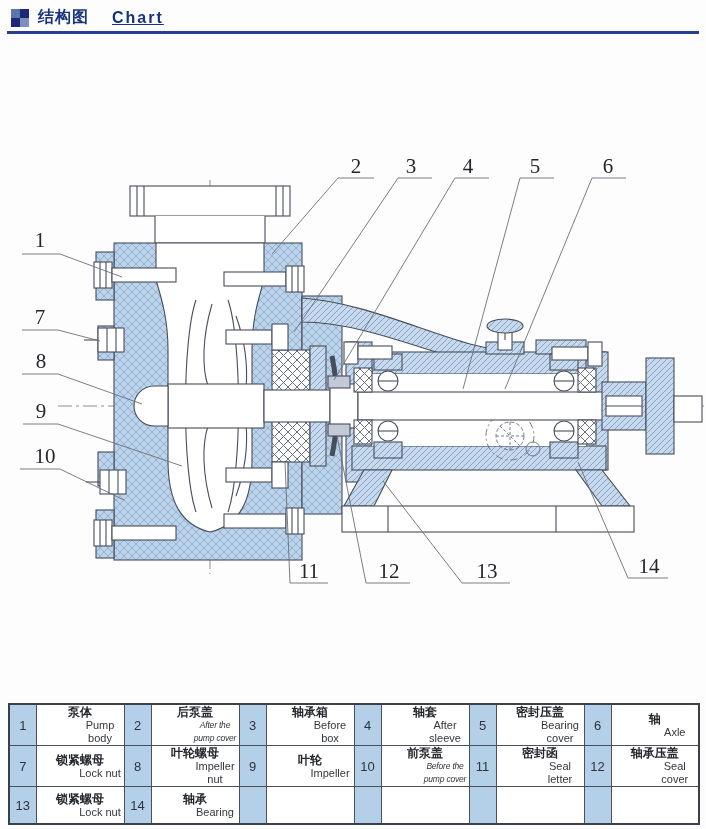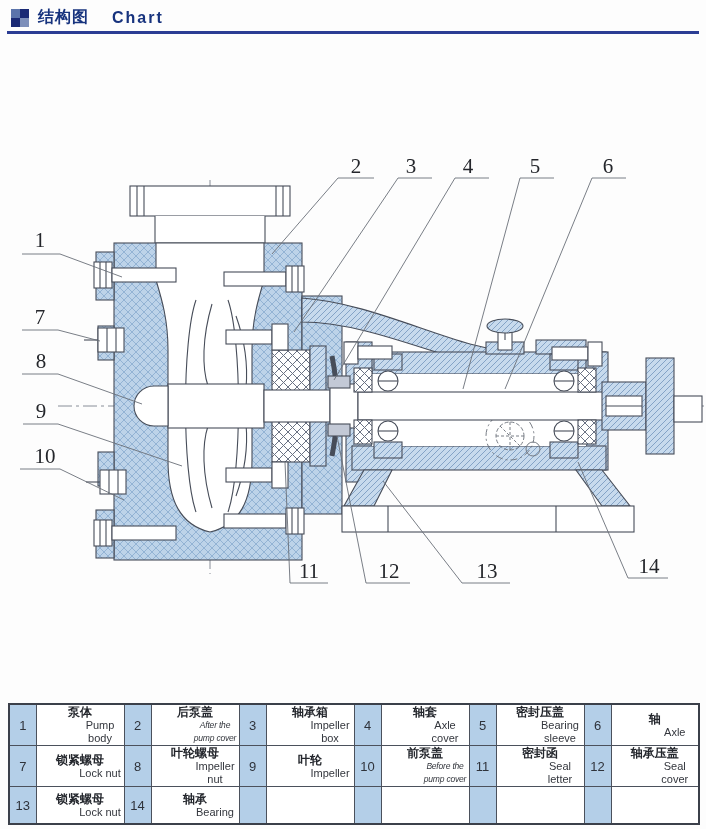--- a/index.html
+++ b/index.html
@@ -6,21 +6,21 @@
   body{width:706px;height:829px;background:#fdfdfd;position:relative;overflow:hidden;
        font-family:"Liberation Sans",sans-serif;}
   
   .hdr{position:absolute;left:0;top:0;width:660px;height:40px;padding-left:44px;}
   .hdr-row{position:absolute;left:11px;top:7px;display:flex;align-items:center;gap:9px;}
   .logo{width:18px;height:18px;display:grid;grid-template-columns:9px 9px;grid-template-rows:9px 9px;}
   .logo i{display:block;}
   .logo .a{background:#5b74ab;} .logo .b{background:#1a2a75;}
   .logo .c{background:#1a2a75;} .logo .d{background:#7d8fba;}
   .t-zh{font-size:16px;font-weight:bold;color:#17337e;letter-spacing:1px;}
-  .t-en{font-size:16px;font-weight:bold;color:#17337e;letter-spacing:2px;margin-left:14px;}
+  .t-en{font-size:16px;font-weight:bold;color:#17337e;letter-spacing:2px;margin-left:14px;text-decoration:underline;}
   .rule{position:absolute;left:7px;top:31px;width:692px;height:3px;background:#2b3d94;}
   
   svg.diag{position:absolute;left:0;top:140px;}
   .ln{stroke:#474d59;stroke-width:1.1;fill:none;}
   .part{stroke:#474d59;stroke-width:1.1;}
   .white{fill:#ffffff;stroke:#474d59;stroke-width:1.1;}
   .leader{stroke:#6a6f78;stroke-width:0.9;fill:none;}
   .cl{stroke:#7b818c;stroke-width:0.9;}
   .num{font-family:"Liberation Serif","DejaVu Serif",serif;font-size:21px;fill:#24262b;text-anchor:middle;}
   
@@ -298,31 +298,31 @@
           <span class="en">Pump body</span>
         </td>
     <td class="no">2</td>
     <td class="nm">
           <span class="zh">后泵盖</span>
           <span class="en small">After the pump cover</span>
         </td>
     <td class="no">3</td>
     <td class="nm">
           <span class="zh">轴承箱</span>
-          <span class="en">Impeller box</span>
+          <span class="en">Before box</span>
         </td>
     <td class="no">4</td>
     <td class="nm">
           <span class="zh">轴套</span>
-          <span class="en">Axle cover</span>
+          <span class="en">After sleeve</span>
         </td>
     <td class="no">5</td>
     <td class="nm">
           <span class="zh">密封压盖</span>
-          <span class="en">Bearing sleeve</span>
+          <span class="en">Bearing cover</span>
         </td>
     <td class="no">6</td>
     <td class="nm">
           <span class="zh">轴</span>
           <span class="en">Axle</span>
         </td>
   </tr>
   <tr>
     <td class="no">7</td>
     <td class="nm">

